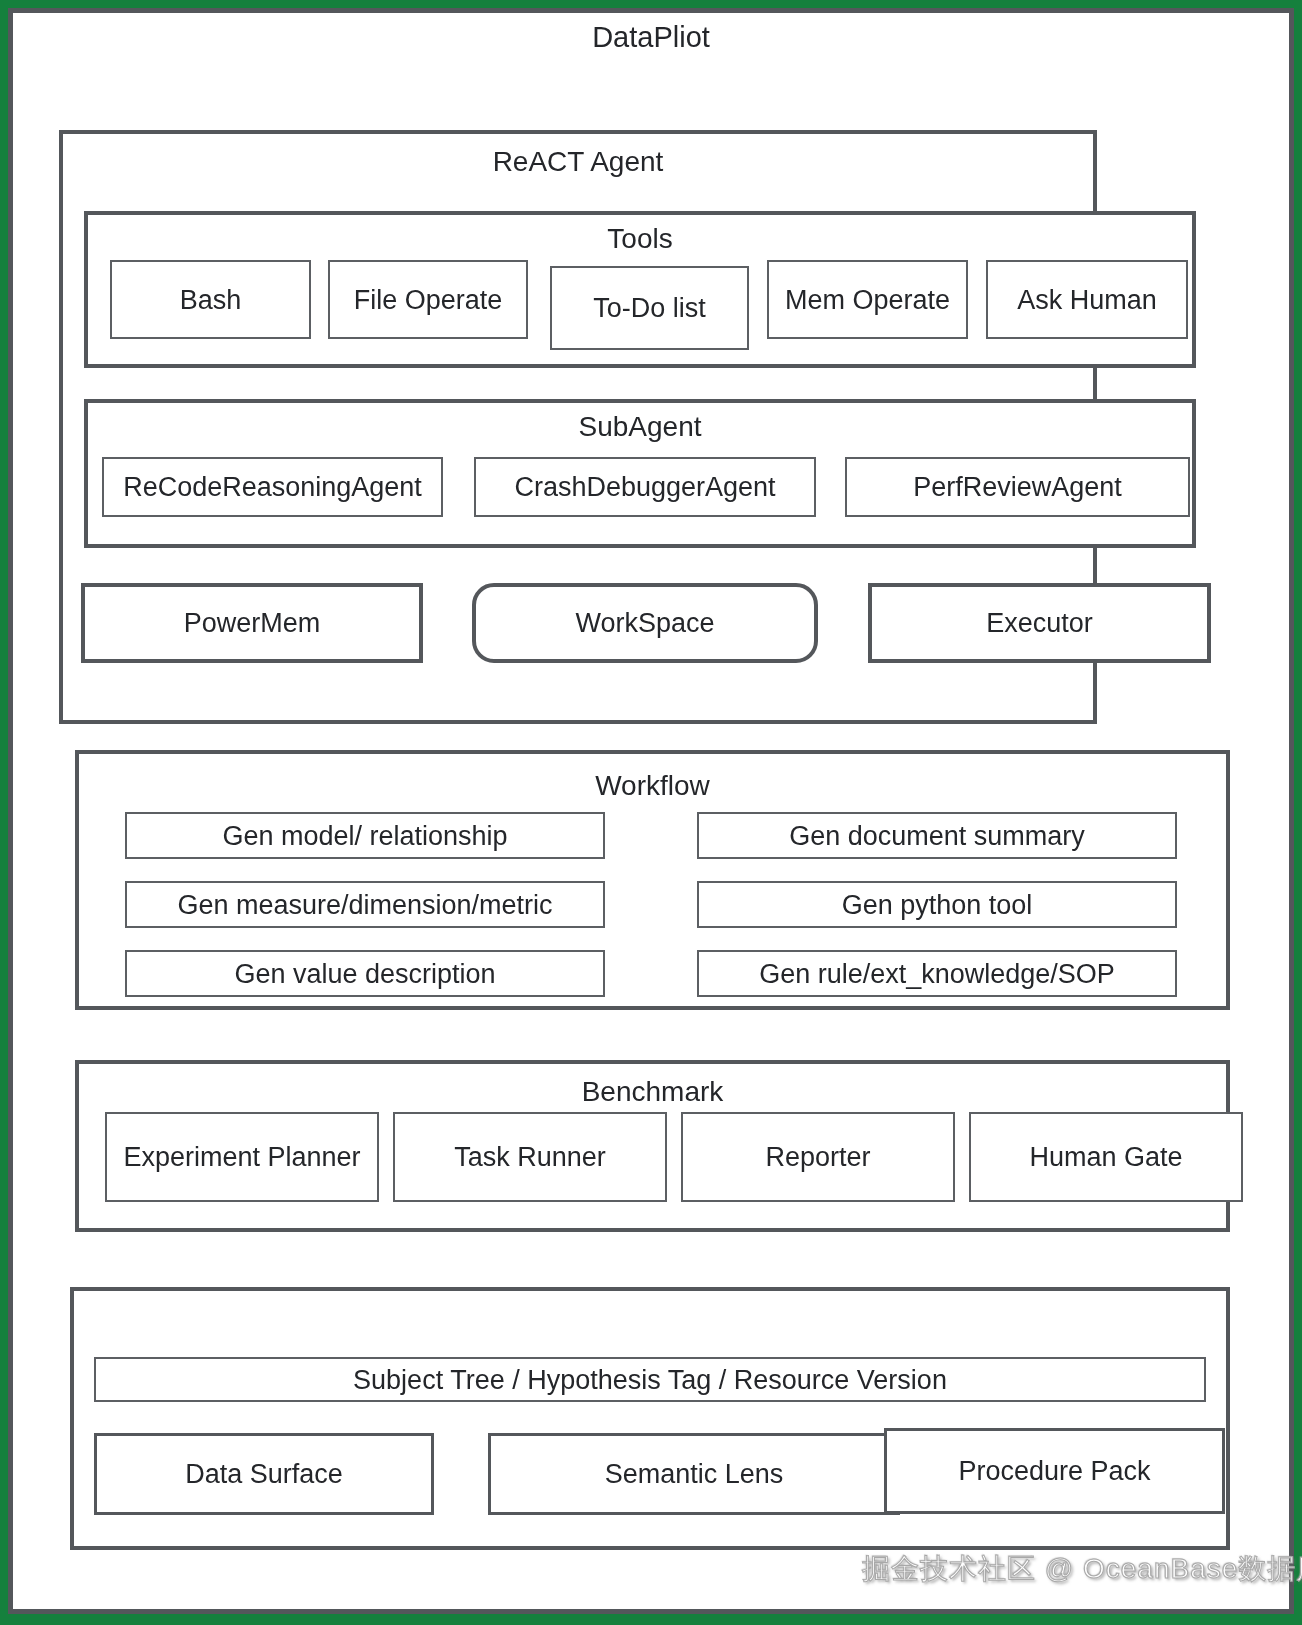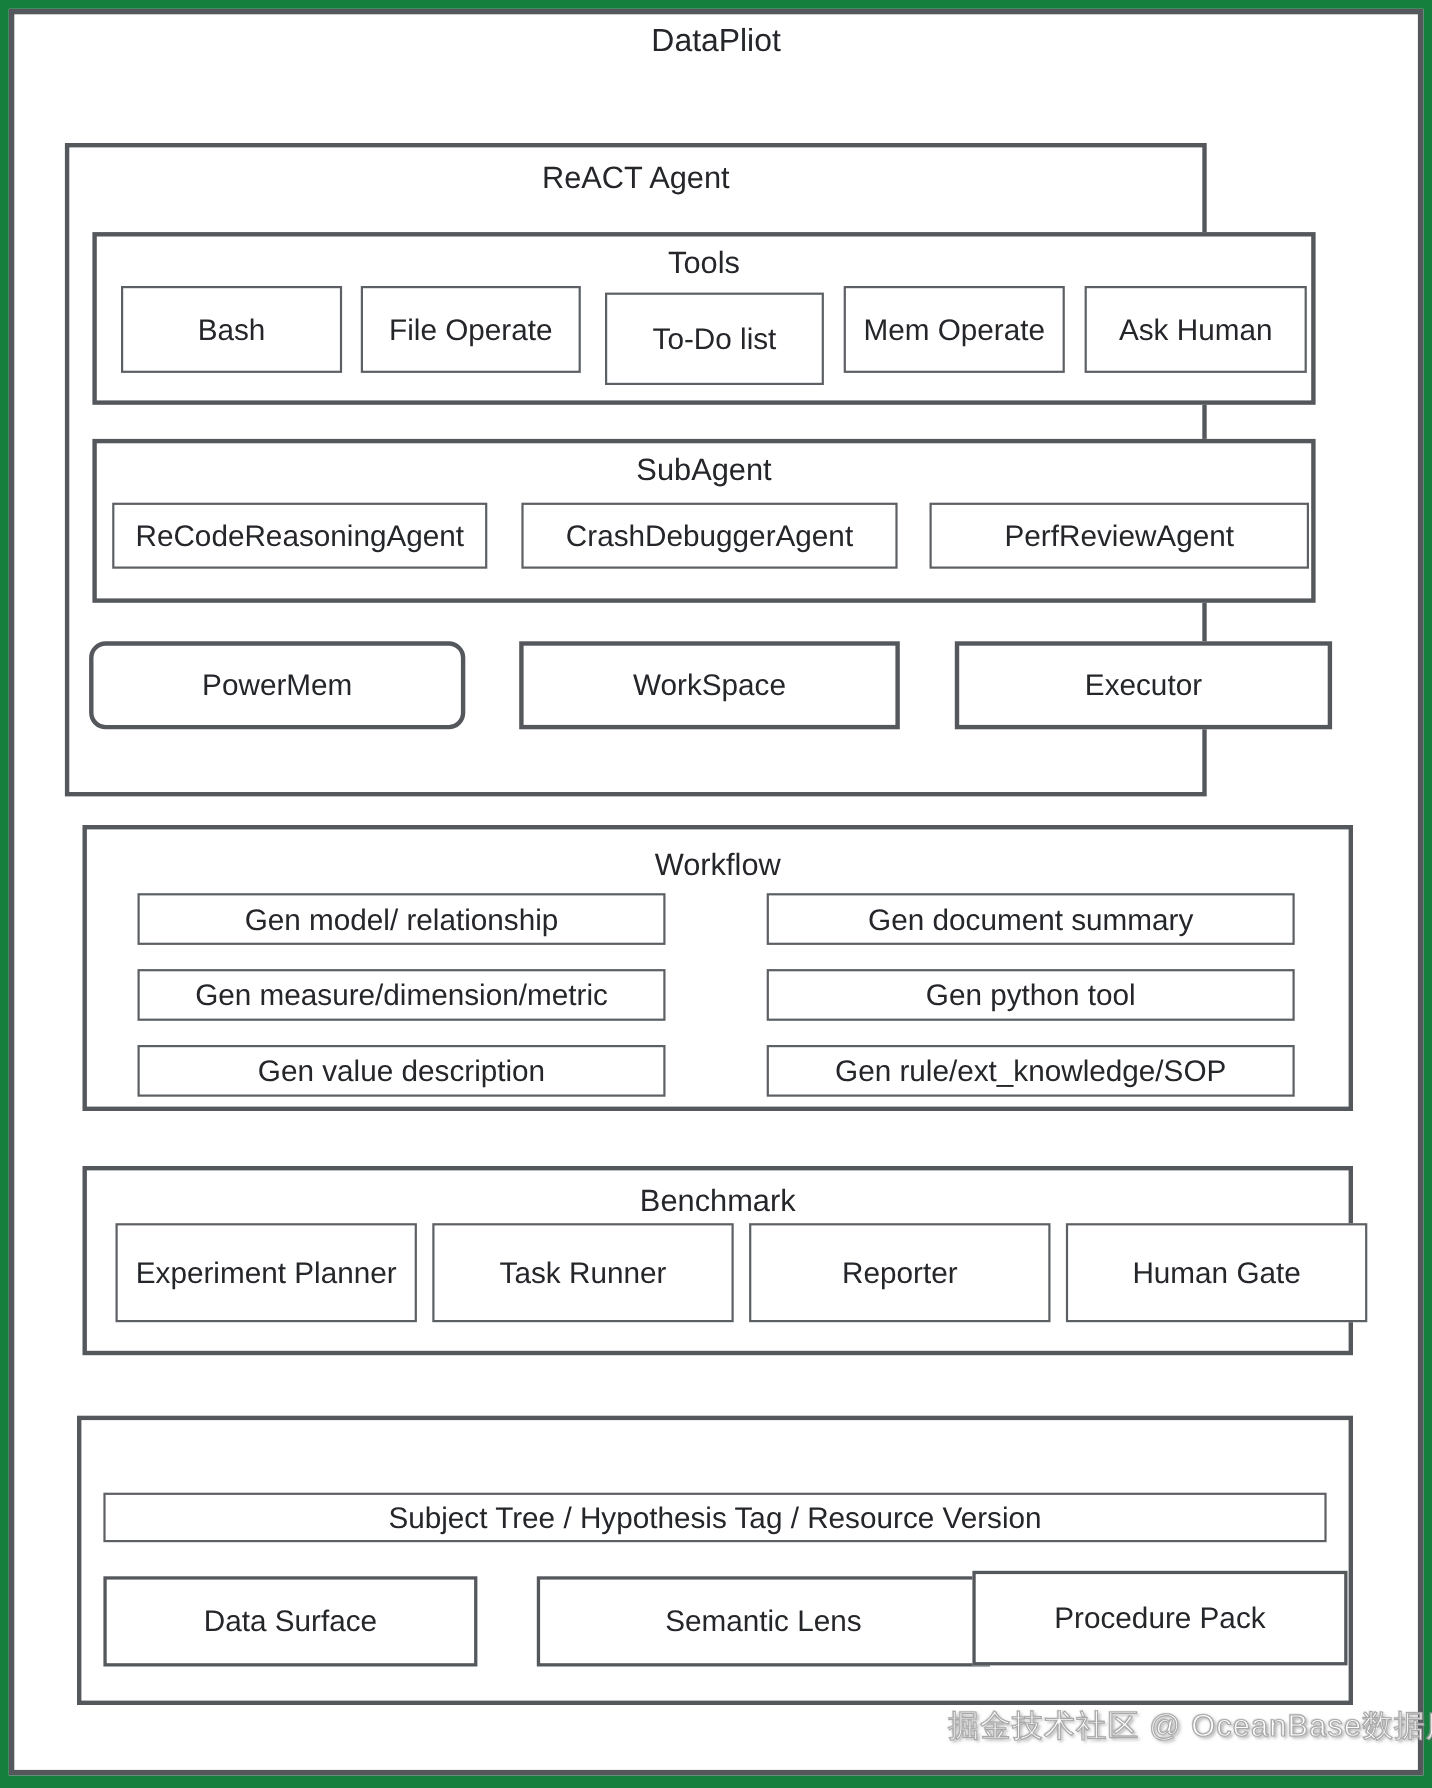--- a/index.html
+++ b/index.html
@@ -76,22 +76,22 @@
       <div class="abs leaf" style="left:898px;top:45px;width:202px;height:79px;">Ask Human</div>
     </div>
 
     <div class="abs subbox" style="left:21px;top:265px;width:1112px;height:149px;">
       <div class="sec-title" style="margin-top:8px;">SubAgent</div>
       <div class="abs leaf" style="left:14px;top:54px;width:341px;height:60px;">ReCodeReasoningAgent</div>
       <div class="abs leaf" style="left:386px;top:54px;width:342px;height:60px;">CrashDebuggerAgent</div>
       <div class="abs leaf" style="left:757px;top:54px;width:345px;height:60px;">PerfReviewAgent</div>
     </div>
 
-    <div class="abs leaf thick" style="left:18px;top:449px;width:342px;height:80px;border-radius:15px;">PowerMem</div>
-    <div class="abs leaf thick" style="left:409px;top:449px;width:346px;height:80px;">WorkSpace</div>
+    <div class="abs leaf thick" style="left:18px;top:449px;width:342px;height:80px;">PowerMem</div>
+    <div class="abs leaf thick" style="left:409px;top:449px;width:346px;height:80px;border-radius:22px;">WorkSpace</div>
     <div class="abs leaf thick" style="left:805px;top:449px;width:343px;height:80px;">Executor</div>
   </div>
 
   <div class="abs section" style="left:75px;top:750px;width:1155px;height:260px;">
     <div class="sec-title" style="margin-top:16px;">Workflow</div>
     <div class="abs wf-grid" style="left:46px;top:58px;width:1052px;">
       <div class="leaf">Gen model/ relationship</div>
       <div class="leaf">Gen document summary</div>
       <div class="leaf">Gen measure/dimension/metric</div>
       <div class="leaf">Gen python tool</div>

